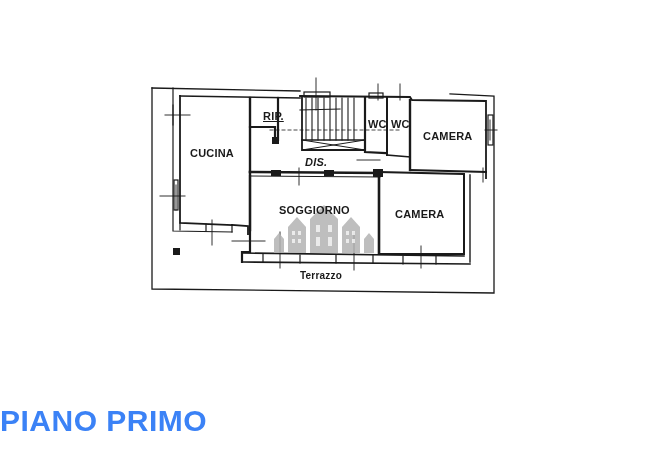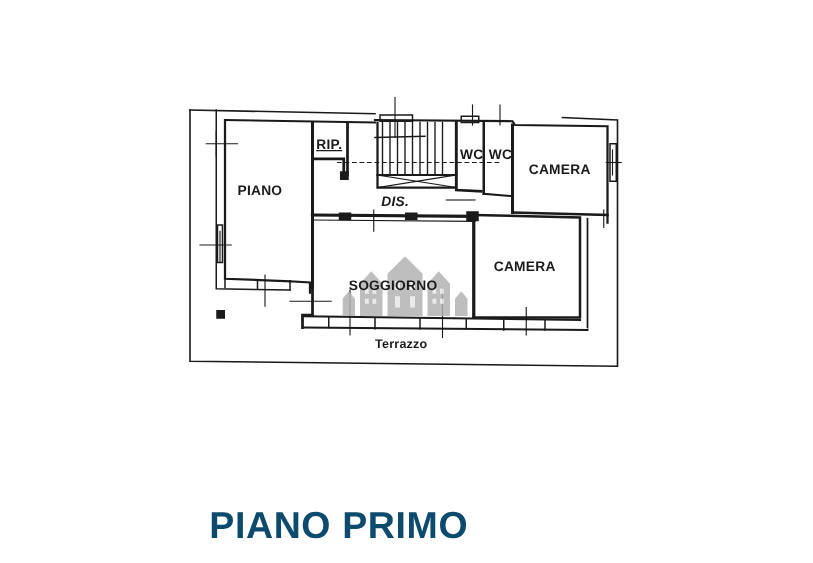--- a/index.html
+++ b/index.html
@@ -1,19 +1,19 @@
 <!DOCTYPE html>
 <html><head>
 <meta charset="utf-8">
 <style>
   html, body { margin: 0; padding: 0; background: #ffffff; }
   body { width: 650px; height: 450px; position: relative; overflow: hidden; font-family: "Liberation Sans", sans-serif; }
   .plan { position: absolute; left: 0; top: 0; width: 650px; height: 450px; }
   .room-label { position: absolute; font-family: "Liberation Sans", sans-serif; font-weight: bold; color: #1a1a1a; font-size: 11px; letter-spacing: 0.2px; white-space: nowrap; }
-  .title { position: absolute; left: 0; top: 404px; width: 542px; text-align: center; font-family: "Liberation Sans", sans-serif; font-weight: bold; font-size: 30px; color: #0c4a6e; letter-spacing: 0.5px; }
+  .title { position: absolute; left: 0; top: 404px; width: 542px; text-align: left; font-family: "Liberation Sans", sans-serif; font-weight: bold; font-size: 30px; color: #3b82f6; letter-spacing: 0.5px; }
   .watermark { position: absolute; left: 274px; top: 205px; width: 104px; height: 48px; }
 </style>
 </head>
 <body>
 
 <div class="plan">
   <svg width="650" height="450" viewBox="0 0 650 450">
     <g stroke="#1a1a1a" fill="none" stroke-linecap="square">
 
       <path d="M152 88 L152 289 L494 293 L494 96 L450 94" stroke-width="1.3"></path>
@@ -132,24 +132,24 @@
       <rect x="42" y="32" width="4" height="9"></rect>
         <rect x="54" y="32" width="4" height="9"></rect>
       <rect x="72" y="26" width="3" height="4"></rect>
         <rect x="78" y="26" width="3" height="4"></rect>
       <rect x="72" y="34" width="3" height="4"></rect>
         <rect x="78" y="34" width="3" height="4"></rect>
     </g>
   </svg>
 
   
-  <span class="room-label" style="left:190px; top:147px;">PIANO</span>
-  <span class="room-label" style="left:253px; top:110px;text-decoration:underline;">RIP.</span>
+  <span class="room-label" style="left:190px; top:147px;">CUCINA</span>
+  <span class="room-label" style="left:263px; top:110px;text-decoration:underline;">RIP.</span>
   <span class="room-label" style="left:368px; top:118px;">WC</span>
   <span class="room-label" style="left:391px; top:118px;">WC</span>
   <span class="room-label" style="left:423px; top:130px;">CAMERA</span>
   <span class="room-label" style="left:305px; top:156px;font-style:italic;">DIS.</span>
-  <span class="room-label" style="left:279px; top:223px;">SOGGIORNO</span>
+  <span class="room-label" style="left:279px; top:204px;">SOGGIORNO</span>
   <span class="room-label" style="left:395px; top:208px;">CAMERA</span>
   <span class="room-label" style="left:300px; top:270px; font-size:10px;">Terrazzo</span>
 </div>
 
 <div class="title">PIANO PRIMO</div>
 
 </body></html>

